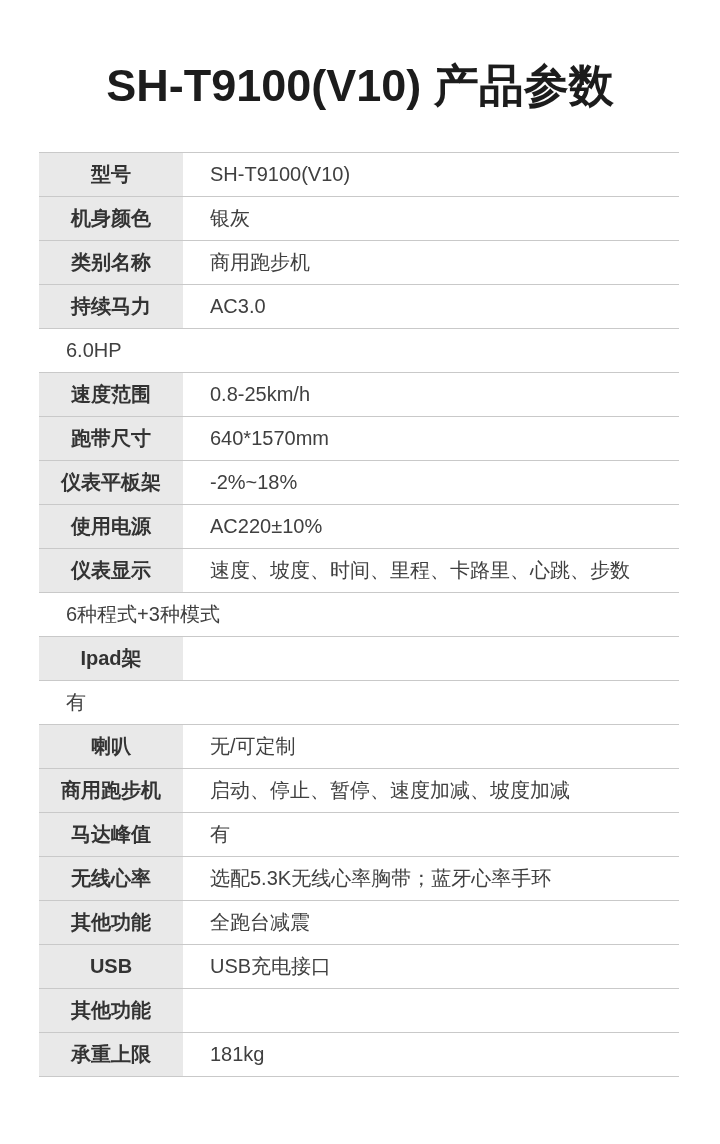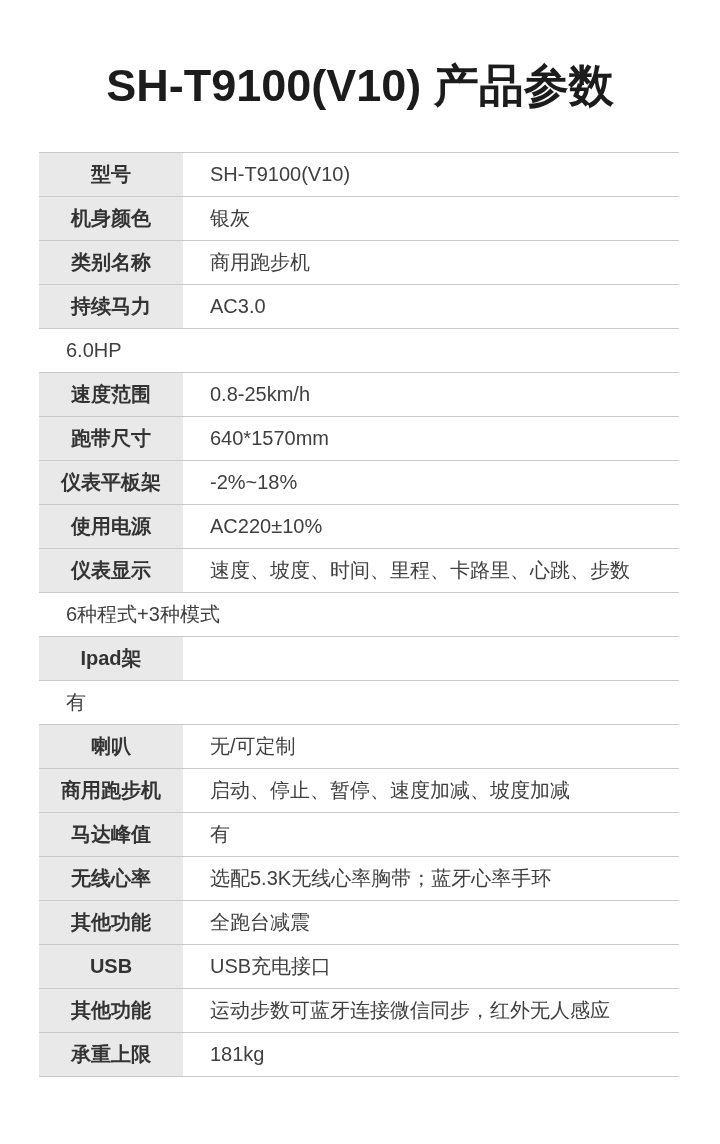--- a/index.html
+++ b/index.html
@@ -152,20 +152,19 @@
     <div class="cell-value">全跑台减震</div>
   </div>
 
   <div class="spec-row">
     <div class="cell-label">USB</div>
     <div class="cell-value">USB充电接口</div>
   </div>
 
   <div class="spec-row">
     <div class="cell-label">其他功能</div>
-    <div class="cell-value">运动步数可蓝牙连接微信同步，红外无人感应</div>
   </div>
 
   <div class="spec-row">
     <div class="cell-label">承重上限</div>
     <div class="cell-value">181kg</div>
   </div>
 </div>
 
 </body></html>

